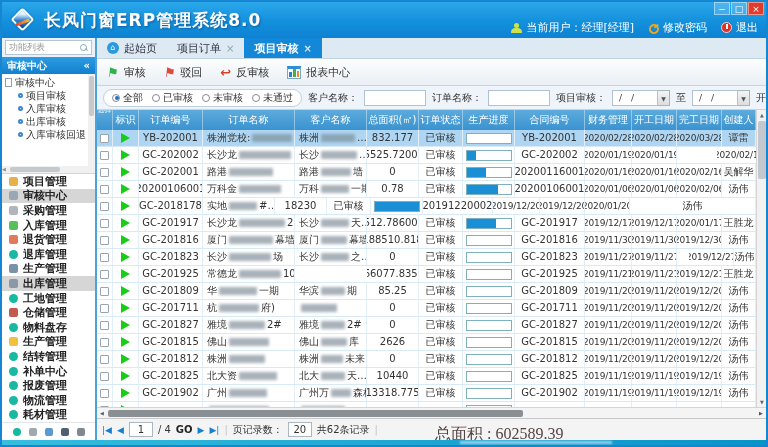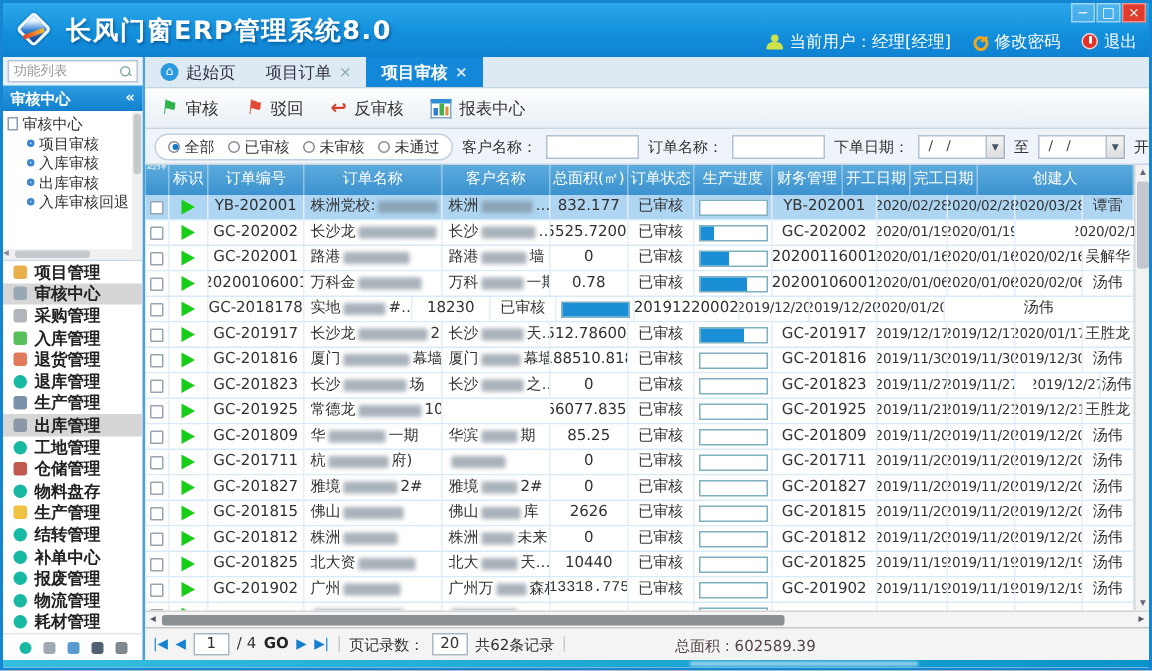--- a/index.html
+++ b/index.html
@@ -108,21 +108,21 @@
 .hscroll .arr { position:absolute; top:0; width:10px; font-size:5px; color:#556; text-align:center; line-height:10px; }
 .hscroll .arr.l { left:0; } .hscroll .arr.r { right:0; }
 .hscroll .thumb { position:absolute; left:11px; top:1.5px; width:62%; height:7px; background:#8a8f94; border-radius:2px; }
 
 
 .page-bar { height:22px; flex:0 0 22px; background:#f4f4f4; border-top:1px solid #c8c8c8; display:flex; align-items:center; gap:5px; padding-left:5px; font-size:10px; color:#333; position:relative; }
 .nav-glyph { color:#1580d0; font-size:9px; }
 .pg-input { width:24px; height:15px; border:1px solid #aab6c0; background:#fff; text-align:center; font-size:10px; color:#333; padding-top:1px; }
 .go { font-weight:bold; font-size:10px; color:#222; }
 .sep { color:#c4c4c4; }
-.total-area { position:absolute; left:353px; top:5px; font-size:10px; color:#544; }
+.total-area { position:absolute; left:338px; top:5px; font-size:16px; color:#544;font-family:Liberation Serif, serif; }
 
 
 .bottom-strip { height:5px; flex:0 0 5px; background:linear-gradient(90deg,#35bede,#0a93c8); position:relative; }
 .watermark { position:absolute; left:458px; top:0.5px; width:152px; height:3.5px; background:rgba(220,238,255,.65); filter:blur(1px); }
 </style>
 </head>
 <body>
 
 <div class="window">
 
@@ -330,21 +330,21 @@
             </span>
             <span class="radio">
               <span class="rdot"></span>
               <span>未通过</span>
             </span>
           </div>
         <span class="f-label">客户名称：</span>
         <div class="f-input txt"></div>
         <span class="f-label">订单名称：</span>
         <div class="f-input txt"></div>
-        <span class="f-label">下单日期：</span>
+        <span class="f-label">项目审核：</span>
         <span class="date-wrap">
             <span class="f-input date">/  /</span>
             <span class="dd-btn">▼</span>
           </span>
         <span class="f-label">至</span>
         <span class="date-wrap">
             <span class="f-input date">/  /</span>
             <span class="dd-btn">▼</span>
           </span>
         <span class="f-label">开工日期：</span>
@@ -371,20 +371,23 @@
             </div>
             <div class="hcell" style="flex: 0 0 52px;">
               <span>总面积(㎡)</span>
             </div>
             <div class="hcell" style="flex: 0 0 44px;">
               <span>订单状态</span>
             </div>
             <div class="hcell" style="flex: 0 0 52px;">
               <span>生产进度</span>
             </div>
+            <div class="hcell" style="flex: 0 0 70px;">
+              <span>合同编号</span>
+            </div>
             <div class="hcell" style="flex: 0 0 47px;">
               <span>财务管理</span>
             </div>
             <div class="hcell" style="flex: 0 0 45px;">
               <span>开工日期</span>
             </div>
             <div class="hcell" style="flex: 0 0 45px;">
               <span>完工日期</span>
             </div>
             <div class="hcell" style="flex: 1 1 0%;">
@@ -853,21 +856,21 @@
               <div class="gcell" style="flex: 0 0 64px;">GC-201902</div>
               <div class="gcell left" style="flex: 0 0 92px;">
                 <span>广州</span>
                 <span class="blur" style="width: 38px;"></span>
               </div>
               <div class="gcell left" style="flex: 0 0 72px;">
                 <span>广州万</span>
                 <span class="blur" style="width: 20px;"></span>
                 <span>森林</span>
               </div>
-              <div class="gcell" style="flex: 0 0 52px; font-family: Liberation Mono, monospace;">13318.775</div>
+              <div class="gcell" style="flex: 0 0 52px;">13318.775</div>
               <div class="gcell" style="flex: 0 0 44px;">已审核</div>
               <div class="gcell" style="flex: 0 0 52px;">
                 <span class="pbar">
                   <span class="pfill" style="display: block; width: 0%;"></span>
                 </span>
               </div>
               <div class="gcell" style="flex: 0 0 70px;">GC-201902</div>
               <div class="gcell date-cell" style="flex: 0 0 47px;">2019/11/19</div>
               <div class="gcell date-cell" style="flex: 0 0 45px;">2019/11/19</div>
               <div class="gcell date-cell" style="flex: 0 0 45px;">2019/12/19</div>

